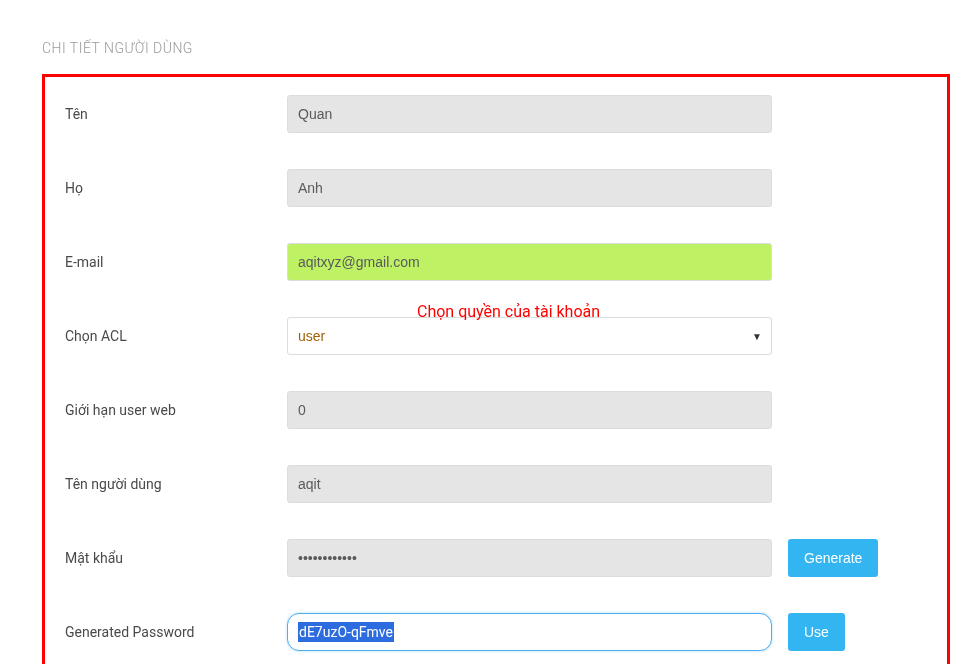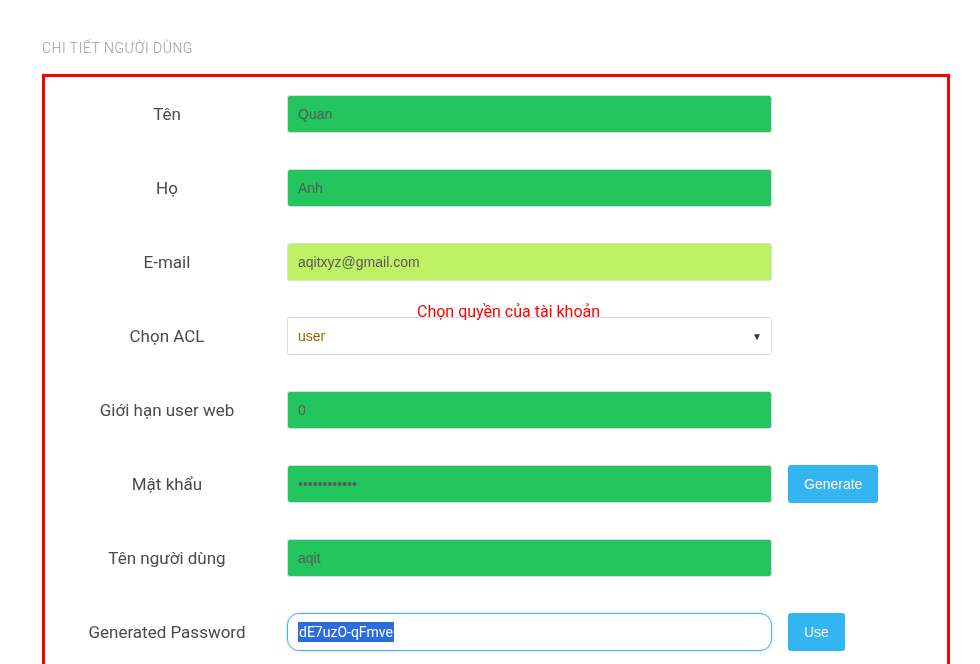--- a/index.html
+++ b/index.html
@@ -34,35 +34,35 @@
     .form-row {
       display: flex;
       align-items: center;
       margin-bottom: 36px;
     }
     .form-row:last-child {
       margin-bottom: 0;
     }
     .form-label {
       width: 222px;
-      text-align: center;
+      text-align: left;
       padding-right: 18px;
       color: #4a4a4a;
-      font-size: 17px;
+      font-size: 14px;
     }
     .form-input {
       flex: 0 0 485px;
       height: 38px;
       border: 1px solid #d7dde1;
       border-radius: 3px;
       padding: 0 10px;
       font-size: 14px;
       color: #5a5a5a;
       outline: none;
-      background: #22c55e;
+      background: #e5e5e5;
     }
     .form-input.email-highlight {
       background: #bef264;
       border-color: #d7dde1;
     }
     .form-select {
       flex: 0 0 485px;
       height: 38px;
       border: 1px solid #d7dde1;
       border-radius: 3px;
@@ -169,30 +169,30 @@
       </select>
     </div>
   </div>
 
   <div class="form-row">
     <label class="form-label">Giới hạn user web</label>
     <input class="form-input" type="text" value="0" style="">
   </div>
 
   <div class="form-row">
+    <label class="form-label">Tên người dùng</label>
+    <input class="form-input" type="text" value="aqit" style="">
+  </div>
+
+  <div class="form-row">
     <label class="form-label">Mật khẩu</label>
     <div class="password-input-wrap">
       <input class="form-input" type="text" value="••••••••••••" style="">
     </div>
     <button class="btn">Generate</button>
-  </div>
-
-  <div class="form-row">
-    <label class="form-label">Tên người dùng</label>
-    <input class="form-input" type="text" value="aqit" style="">
   </div>
 
   <div class="form-row" style="margin-bottom:0;">
     <label class="form-label">Generated Password</label>
     <div class="gen-password-wrap">
       <span class="gen-password-text">dE7uzO-qFmve</span>
     </div>
     <button class="btn">Use</button>
   </div>
 

